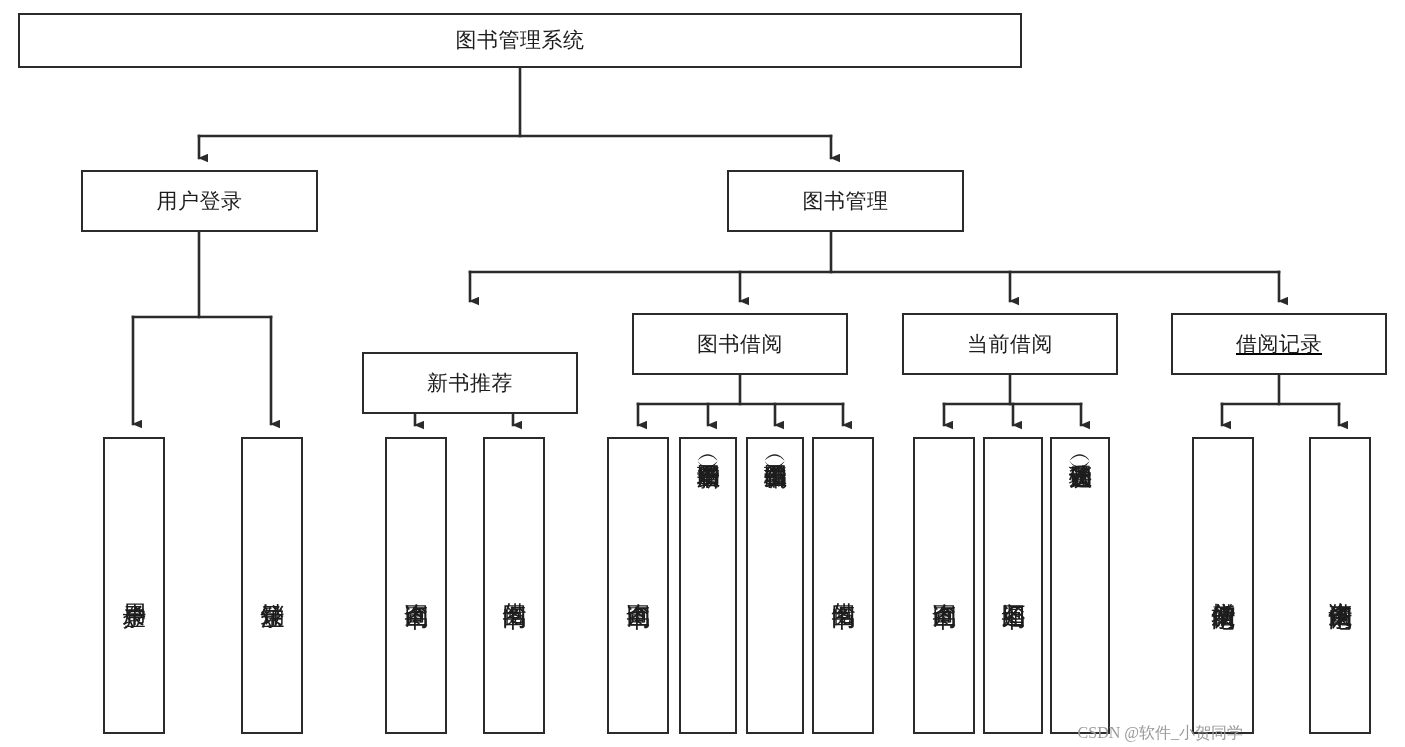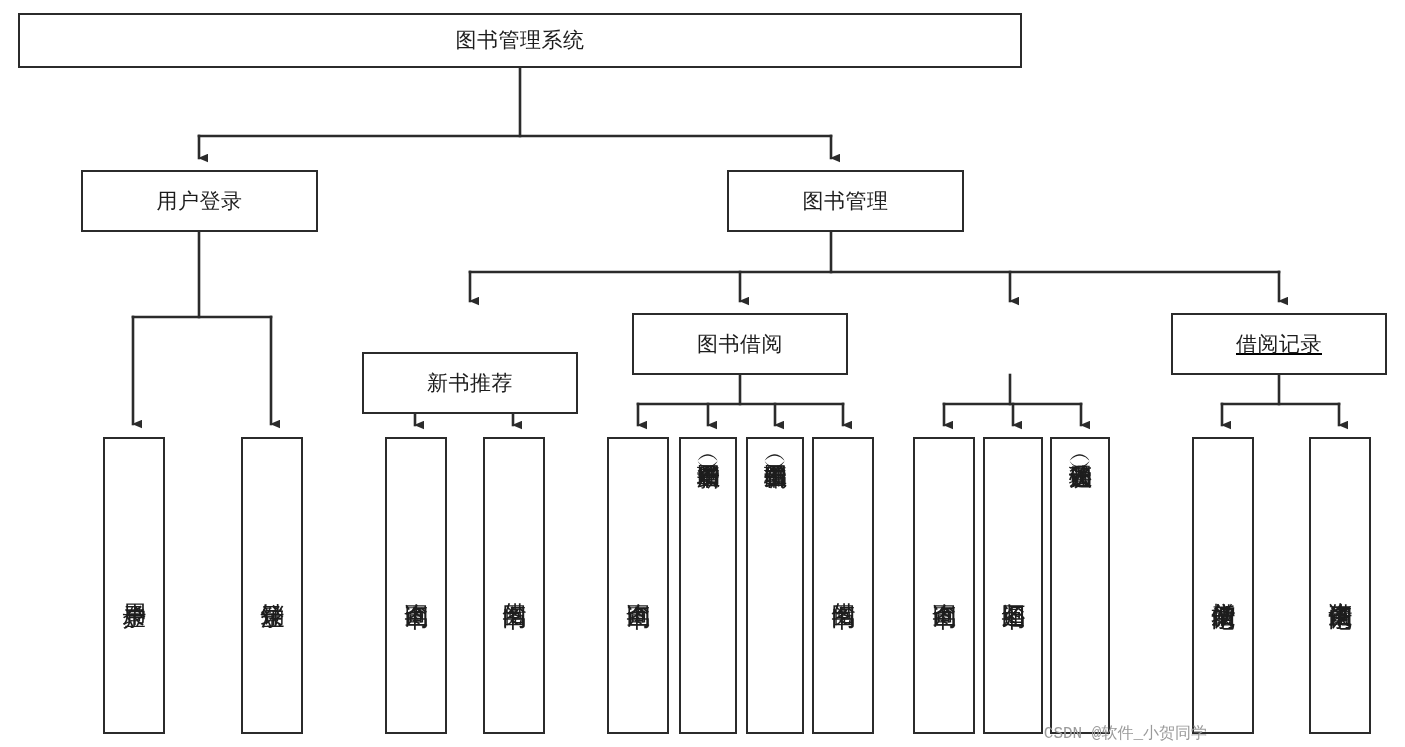--- a/index.html
+++ b/index.html
@@ -11,20 +11,21 @@
     width: 1405px;
     height: 747px;
     overflow: hidden;
     font-family: "DejaVu Sans", "Liberation Sans", sans-serif;
   }
   #diagram-root {
     position: relative;
     width: 1215px;
     height: 747px;
     background: #ffffff;
+    padding-left: 36px;
   }
   #edge-layer {
     position: absolute;
     left: 0;
     top: 0;
     width: 1405px;
     height: 747px;
   }
   .node {
     position: absolute;
@@ -65,21 +66,21 @@
     align-items: center;
     padding-top: 0;
   }
   #watermark {
     position: absolute;
     right: 8px;
     bottom: 3px;
     font-size: 16px;
     color: #9a9a9a;
     white-space: nowrap;
-    font-family: Liberation Mono, monospace;
+    font-family: Liberation Serif, serif;
   }
 </style>
 </head>
 <body>
 
 <div id="diagram-root">
 
   <svg id="edge-layer" viewBox="0 0 1405 747" width="1405" height="747" xmlns="http://www.w3.org/2000/svg">
     <defs>
       <marker id="arrowhead" markerWidth="9" markerHeight="10" refX="4.2" refY="9" orient="auto" markerUnits="userSpaceOnUse">
@@ -140,20 +141,23 @@
   <div class="node horizontal" style="left:711px; top:170px; width:237px; height:62px;margin-left:16px;">
     <span class="node-label">图书管理</span>
   </div>
 
   <div class="node horizontal" style="left:362px; top:313px; width:216px; height:62px;margin-top:39px;">
     <span class="node-label">新书推荐</span>
   </div>
   <div class="node horizontal" style="left:632px; top:313px; width:216px; height:62px;">
     <span class="node-label">图书借阅</span>
   </div>
+  <div class="node horizontal" style="left:902px; top:313px; width:216px; height:62px;">
+    <span class="node-label">当前借阅</span>
+  </div>
   <div class="node horizontal" style="left:1171px; top:313px; width:216px; height:62px;text-decoration:underline;">
     <span class="node-label">借阅记录</span>
   </div>
 
   <div class="node vertical centered" style="left:103px; top:437px; width:62px; height:297px;">
     <span class="node-label">用户登录</span>
   </div>
   <div class="node vertical centered" style="left:241px; top:437px; width:62px; height:297px;">
     <span class="node-label">注销登录</span>
   </div>

